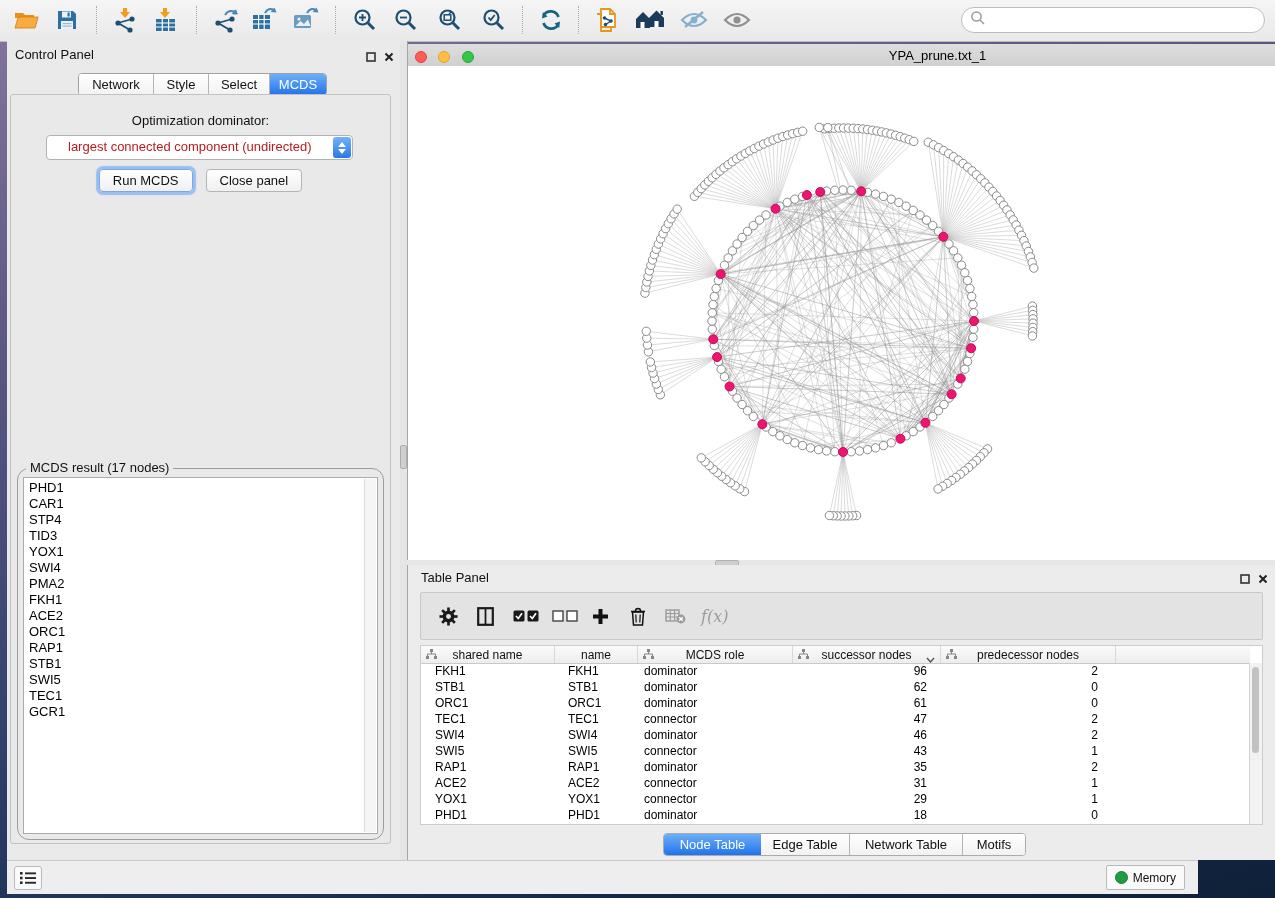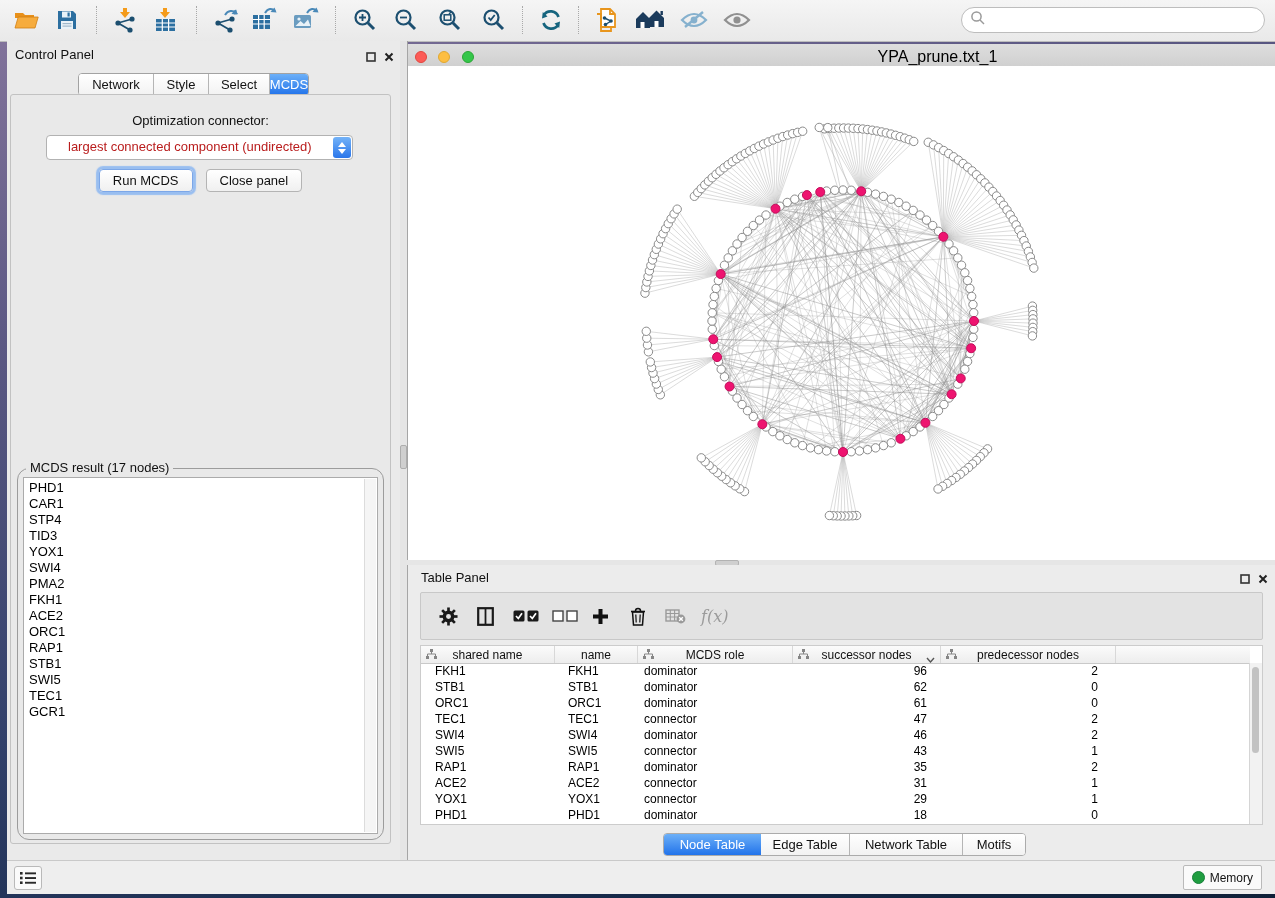--- a/index.html
+++ b/index.html
@@ -40,39 +40,39 @@
   #mcds-scroll{position:absolute;right:1px;top:1px;bottom:1px;width:11px;background:#f5f5f5;border-left:1px solid #dcdcdc;}
   
   #v-splitter{left:400px;top:41px;width:7px;height:819px;background:#e5e5e5;border-right:1px solid #9e9e9e;}
   #v-handle{position:absolute;left:0px;top:404px;width:5px;height:22px;background:#cfcfcf;border:1px solid #adadad;border-radius:2px;}
   #h-splitter{left:407px;top:560px;right:0;width:868px;height:5px;background:#e6e6e6;}
   #h-handle{position:absolute;left:308px;top:0px;width:22px;height:4px;background:#cfcfcf;border:1px solid #b2b2b2;border-radius:2px;}
   
   #net-window{left:407px;top:44px;width:868px;height:516px;background:#fff;border-left:1px solid #a5a5a5;}
   #net-titlebar{position:absolute;left:0;right:0;top:0;height:22px;background:linear-gradient(#dedede,#d0d0d0);border-bottom:1px solid #a9a9a9;}
   .light{width:12px;height:12px;border-radius:50%;display:inline-block;margin-right:7px;}
-  #net-title{position:absolute;left:61%;top:4px;transform:translateX(-50%);font-size:16px;color:#000;white-space:nowrap;text-align:center;}
+  #net-title{position:absolute;left:61%;top:4px;transform:translateX(-50%);font-size:13px;color:#000;white-space:nowrap;text-align:center;}
   #net-canvas{position:absolute;left:0;top:22px;width:868px;height:494px;background:#fff;}
   
   #table-panel{left:407px;top:565px;width:868px;height:295px;background:#ececec;border-left:1px solid #a5a5a5;}
   #tp-toolbar{position:absolute;left:12px;right:13px;top:27px;height:46px;background:#e3e3e3;border:1px solid #c8c8c8;border-radius:2px;}
   .tp-icon{position:absolute;top:0;height:46px;display:flex;align-items:center;}
   #node-table{position:absolute;left:12px;right:13px;top:80px;bottom:35px;background:#fff;border:1px solid #cccccc;}
   #nt-header{position:absolute;left:0;right:12px;top:0;height:17px;background:linear-gradient(#fbfbfb,#ededed);border-bottom:1px solid #c9c9c9;display:flex;}
   .hcell{position:relative;height:17px;border-right:1px solid #d8d8d8;display:flex;align-items:center;justify-content:center;font-size:12px;color:#111;}
   .hcell .tree{position:absolute;left:5px;top:3px;}
   .hcell .sort{position:absolute;right:5px;top:6px;}
   #nt-rows{position:absolute;left:0;right:12px;top:17px;}
   .trow{display:flex;height:16px;align-items:center;}
   .tcell{font-size:12px;color:#000;white-space:nowrap;overflow:hidden;}
   #nt-scroll{position:absolute;right:0;top:17px;bottom:0;width:12px;background:#f2f2f2;border-left:1px solid #d5d5d5;}
   #nt-thumb{position:absolute;left:2px;top:4px;width:7px;height:86px;background:#c2c2c2;border-radius:4px;}
   #tp-tabs{position:absolute;left:255px;top:268px;height:21px;display:flex;border:1px solid #ababab;border-radius:4px;overflow:hidden;background:#fff;}
   
-  #status-bar{left:7px;top:860px;width:1268px;height:33px;background:#eeeeee;border-top:1px solid #c9c9c9;}
+  #status-bar{left:7px;top:860px;width:1152px;height:33px;background:#eeeeee;border-top:1px solid #c9c9c9;padding-left:39px;}
   #list-btn{position:absolute;left:7px;top:5px;width:26px;height:22px;background:#fafafa;border:1px solid #b9b9b9;border-radius:3px;display:flex;align-items:center;justify-content:center;}
   #memory-btn{position:absolute;right:13px;top:4px;height:23px;background:#fafafa;border:1px solid #b9b9b9;border-radius:2px;display:flex;align-items:center;gap:5px;padding:0 8px;}
   #memory-btn .dot{width:11px;height:11px;border-radius:50%;background:#1f9d40;border:1px solid #17803a;}
   #memory-btn .lbl{font-size:12px;color:#111;}
   .fx{font-family:"DejaVu Serif",serif;font-style:italic;color:#9b9b9b;font-size:16px;}
 </style>
 </head>
 <body>
 
 <div id="screen">
@@ -227,24 +227,24 @@
             <rect x="1" y="1" width="8" height="8" fill="none" stroke="#333" stroke-width="1.6"></rect>
           </svg></span>
       <span><svg width="10" height="10" viewBox="0 0 10 10">
             <path d="M1.5 1.5 L8.5 8.5 M8.5 1.5 L1.5 8.5" stroke="#222" stroke-width="2"></path>
           </svg></span>
     </div>
     <div id="ctl-tabs">
       <div class="seg" style="width:74px">Network</div>
       <div class="seg" style="width:54px">Style</div>
       <div class="seg" style="width:60px">Select</div>
-      <div class="seg active" style="width:38px">MCDS</div>
+      <div class="seg active" style="width:56px">MCDS</div>
     </div>
     <div id="ctl-content">
-      <div id="opt-label">Optimization connector:</div>
+      <div id="opt-label">Optimization dominator:</div>
       <div id="opt-select">
         <span class="val">largest connected component (undirected)</span>
         <span class="stepper">
           <svg width="8" height="5" viewBox="0 0 8 5">
               <polygon points="4,0 8,5 0,5" fill="#fff"></polygon>
             </svg>
           <svg width="8" height="5" viewBox="0 0 8 5">
               <polygon points="0,0 8,0 4,5" fill="#fff"></polygon>
             </svg>
         </span>

